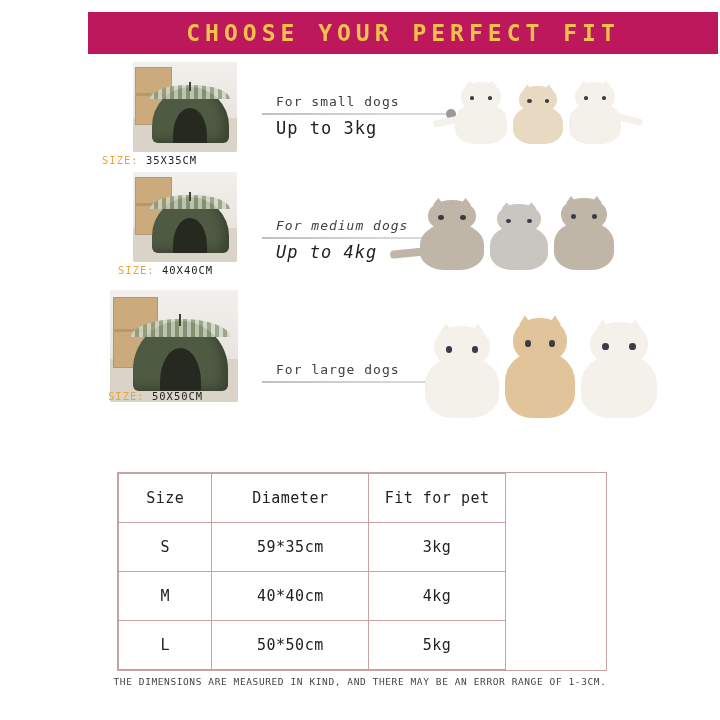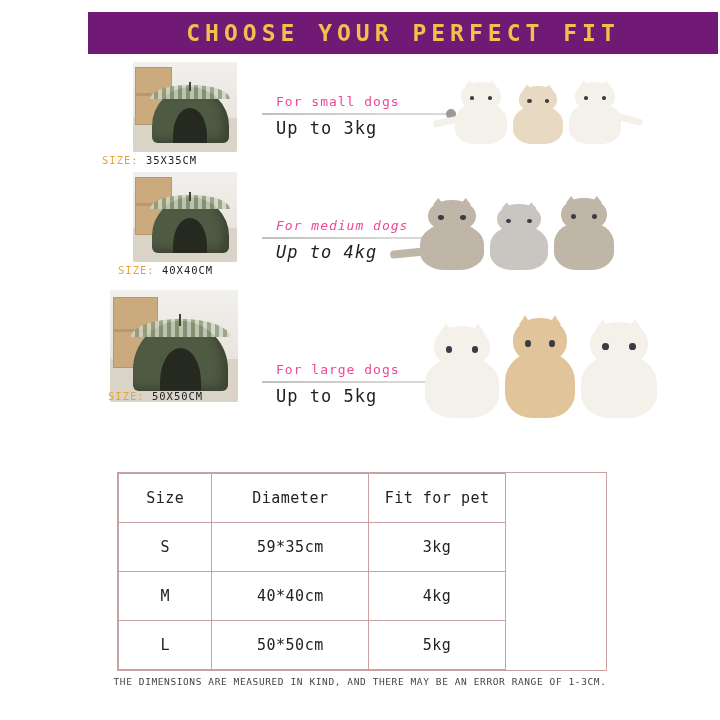--- a/index.html
+++ b/index.html
@@ -6,21 +6,21 @@
   body{
     width:720px;height:720px;
     background:#ffffff;
     font-family:"DejaVu Sans Mono", monospace;
     overflow:hidden;
     position:relative;
   }
   
   .header{
     position:absolute;left:88px;top:12px;width:630px;height:42px;
-    background:#701a75;
+    background:#be185d;
     display:flex;align-items:center;justify-content:center;
   }
   .header .title{
     color:#f0c14b;
     font-size:23px;
     letter-spacing:5px;
     font-weight:bold;
     font-family:"DejaVu Sans Mono", monospace;
   }
   
@@ -77,21 +77,21 @@
   #row0 .sizecap{left:102px;top:92px;}
   #row1 .sizecap{left:118px;top:92px;}
   #row2 .sizecap{left:108px;top:100px;}
 
   
   .fitblock{position:absolute;width:190px;}
   #row0 .fitblock{left:262px;top:32px;}
   #row1 .fitblock{left:262px;top:46px;font-style:italic;}
   #row2 .fitblock{left:262px;top:72px;}
 
-  .fitblock .l1{font-size:13px;color:#ec4899;letter-spacing:1px;padding-left:14px;}
+  .fitblock .l1{font-size:13px;color:#404040;letter-spacing:1px;padding-left:14px;}
   .fitblock .rule{
     position:relative;margin:4px 0 3px 0;height:2px;
     background:linear-gradient(90deg,#bfbfbf 0%,#d8d8d8 70%,#d8d8d8 100%);
   }
   .fitblock .rule .dot{
     position:absolute;right:-4px;top:-4px;width:10px;height:10px;border-radius:50%;
     background:#9a9a9a;
   }
   .fitblock .l2{font-size:17px;color:#222;letter-spacing:1px;padding-left:14px;}
 
@@ -284,21 +284,20 @@
   </div>
   <div class="sizecap">
     <span class="k">SIZE:</span>
     <span class="v">50X50CM</span>
   </div>
   <div class="fitblock">
     <div class="l1">For large dogs</div>
     <div class="rule">
         <span class="dot"></span>
       </div>
-    <div class="l2">Up to 5kg</div>
   </div>
   <div class="cats">
     <div class="cat" style="width:74px;height:92px">
       <div class="body c-white"></div>
       <div class="head c-white">
         <div class="ear l c-white"></div>
         <div class="ear r c-white"></div>
       </div>
       <div class="eye l"></div>
       <div class="eye r"></div>

